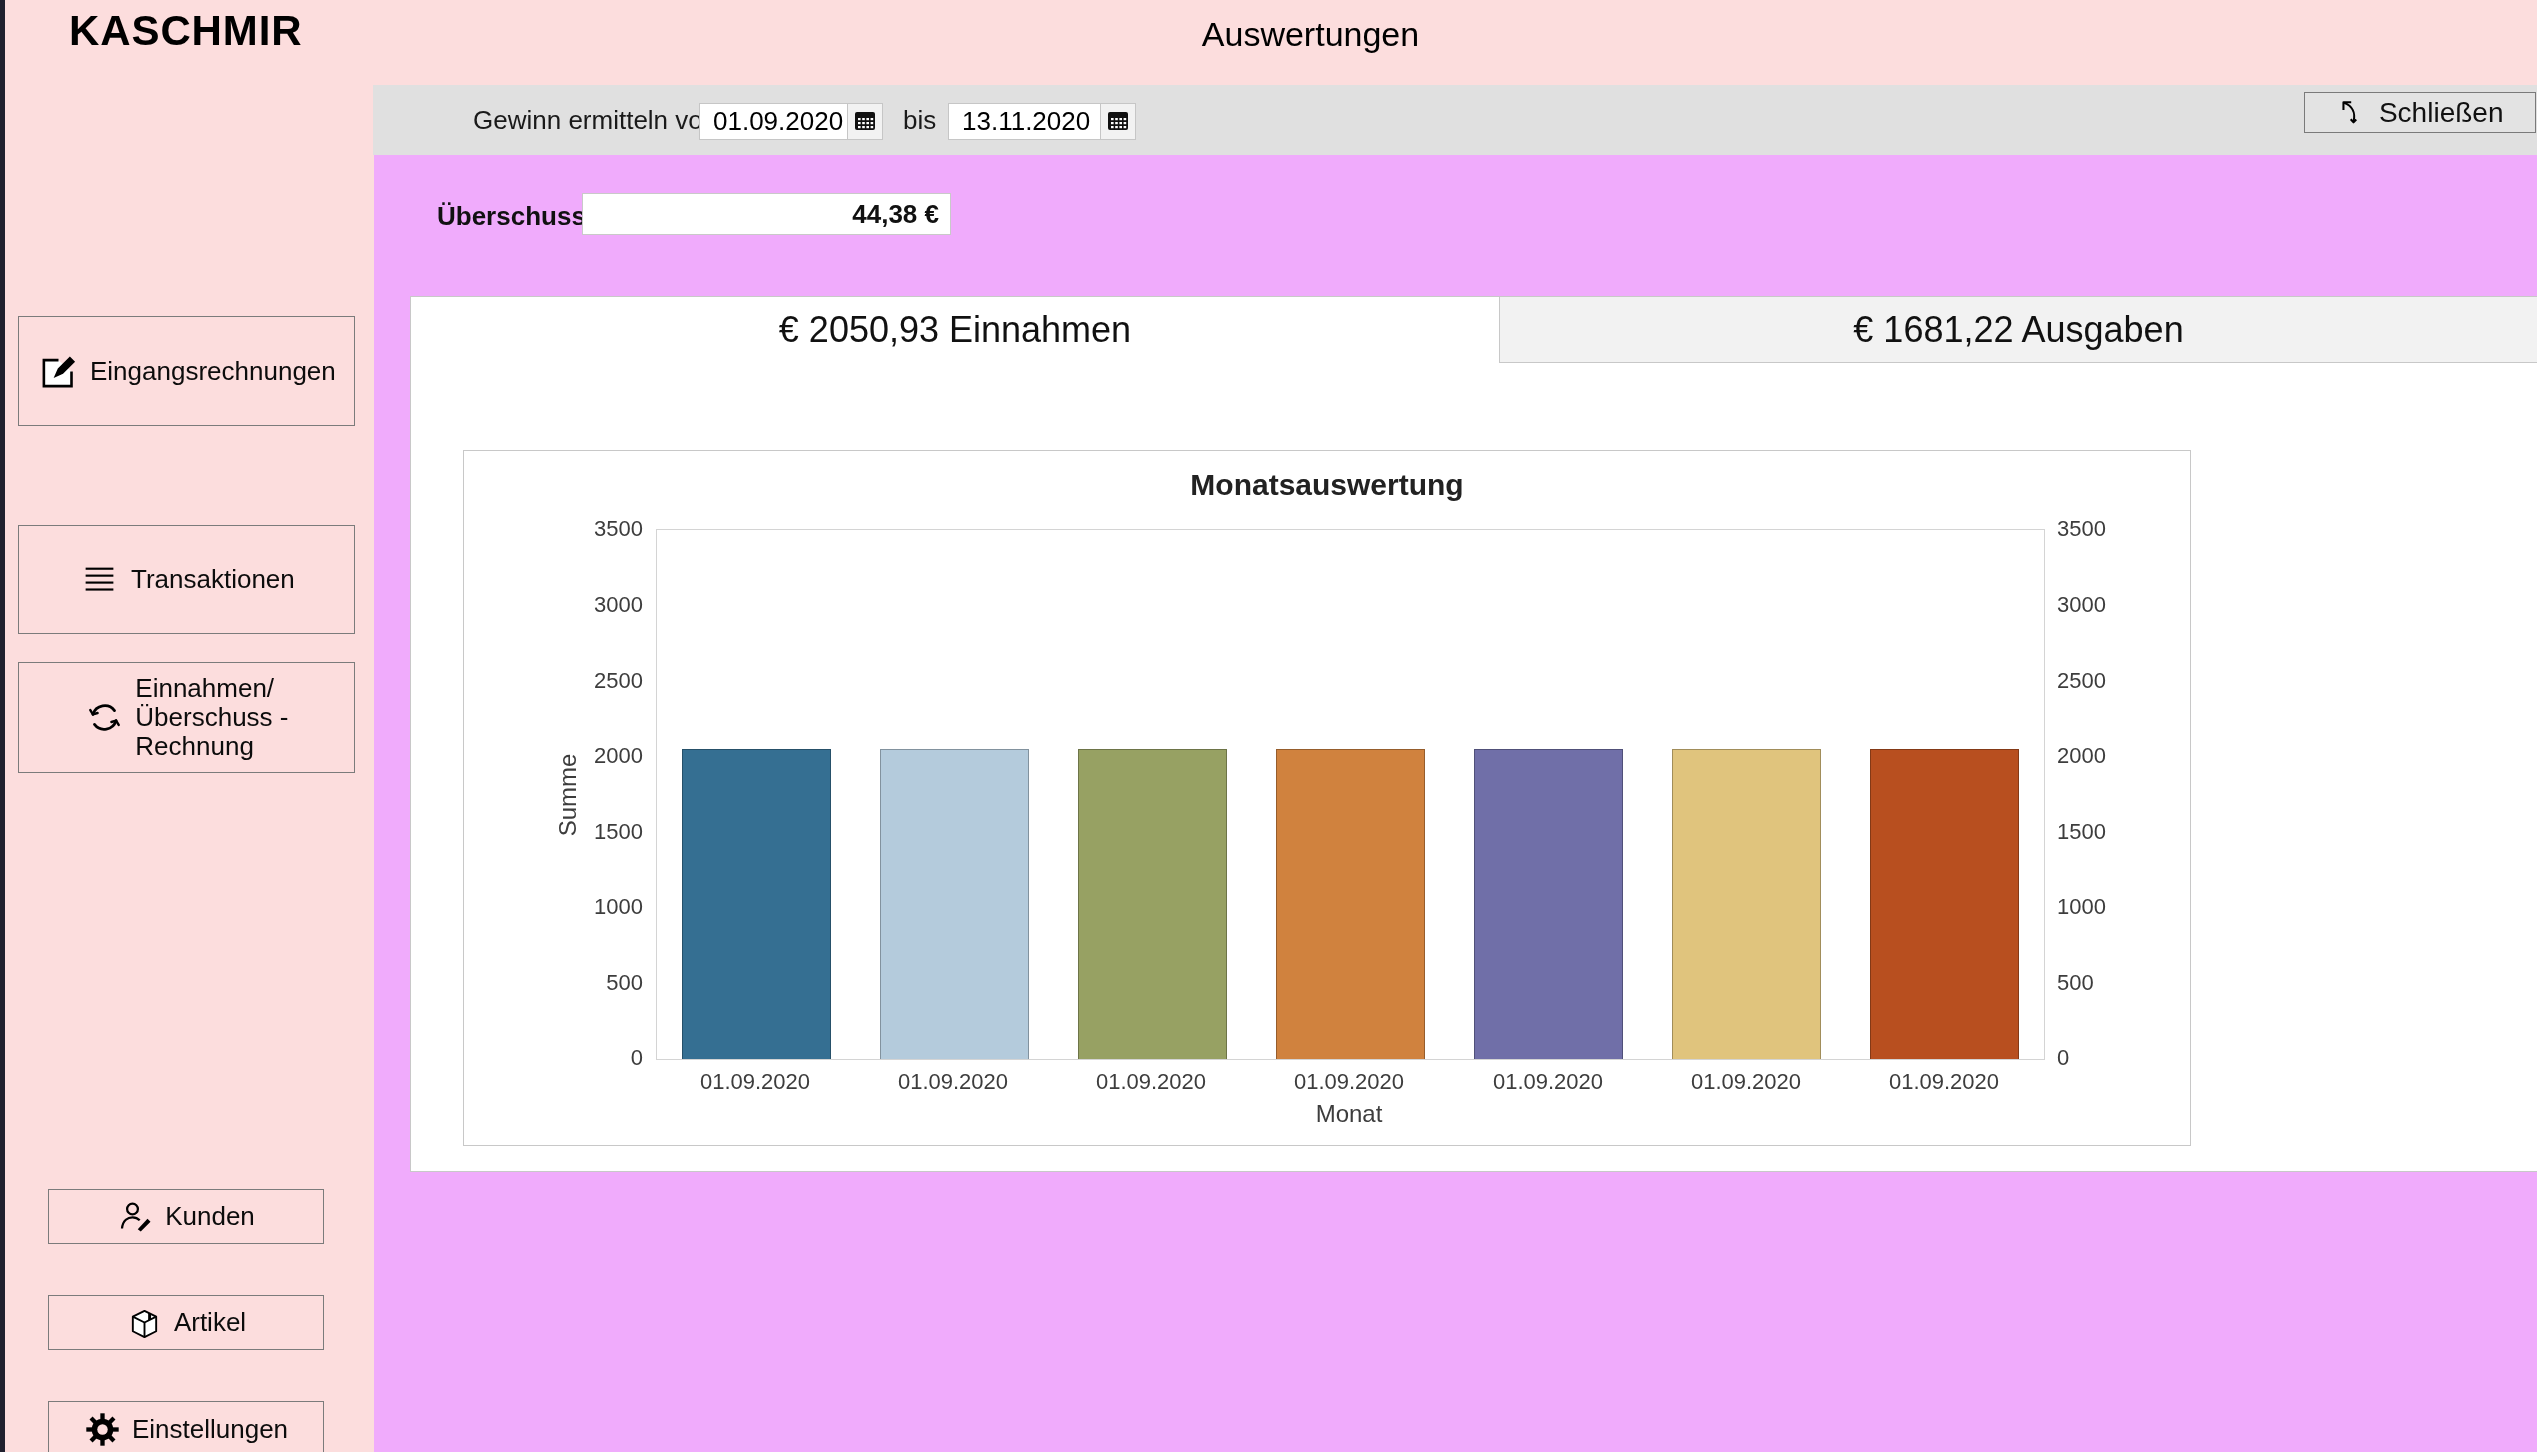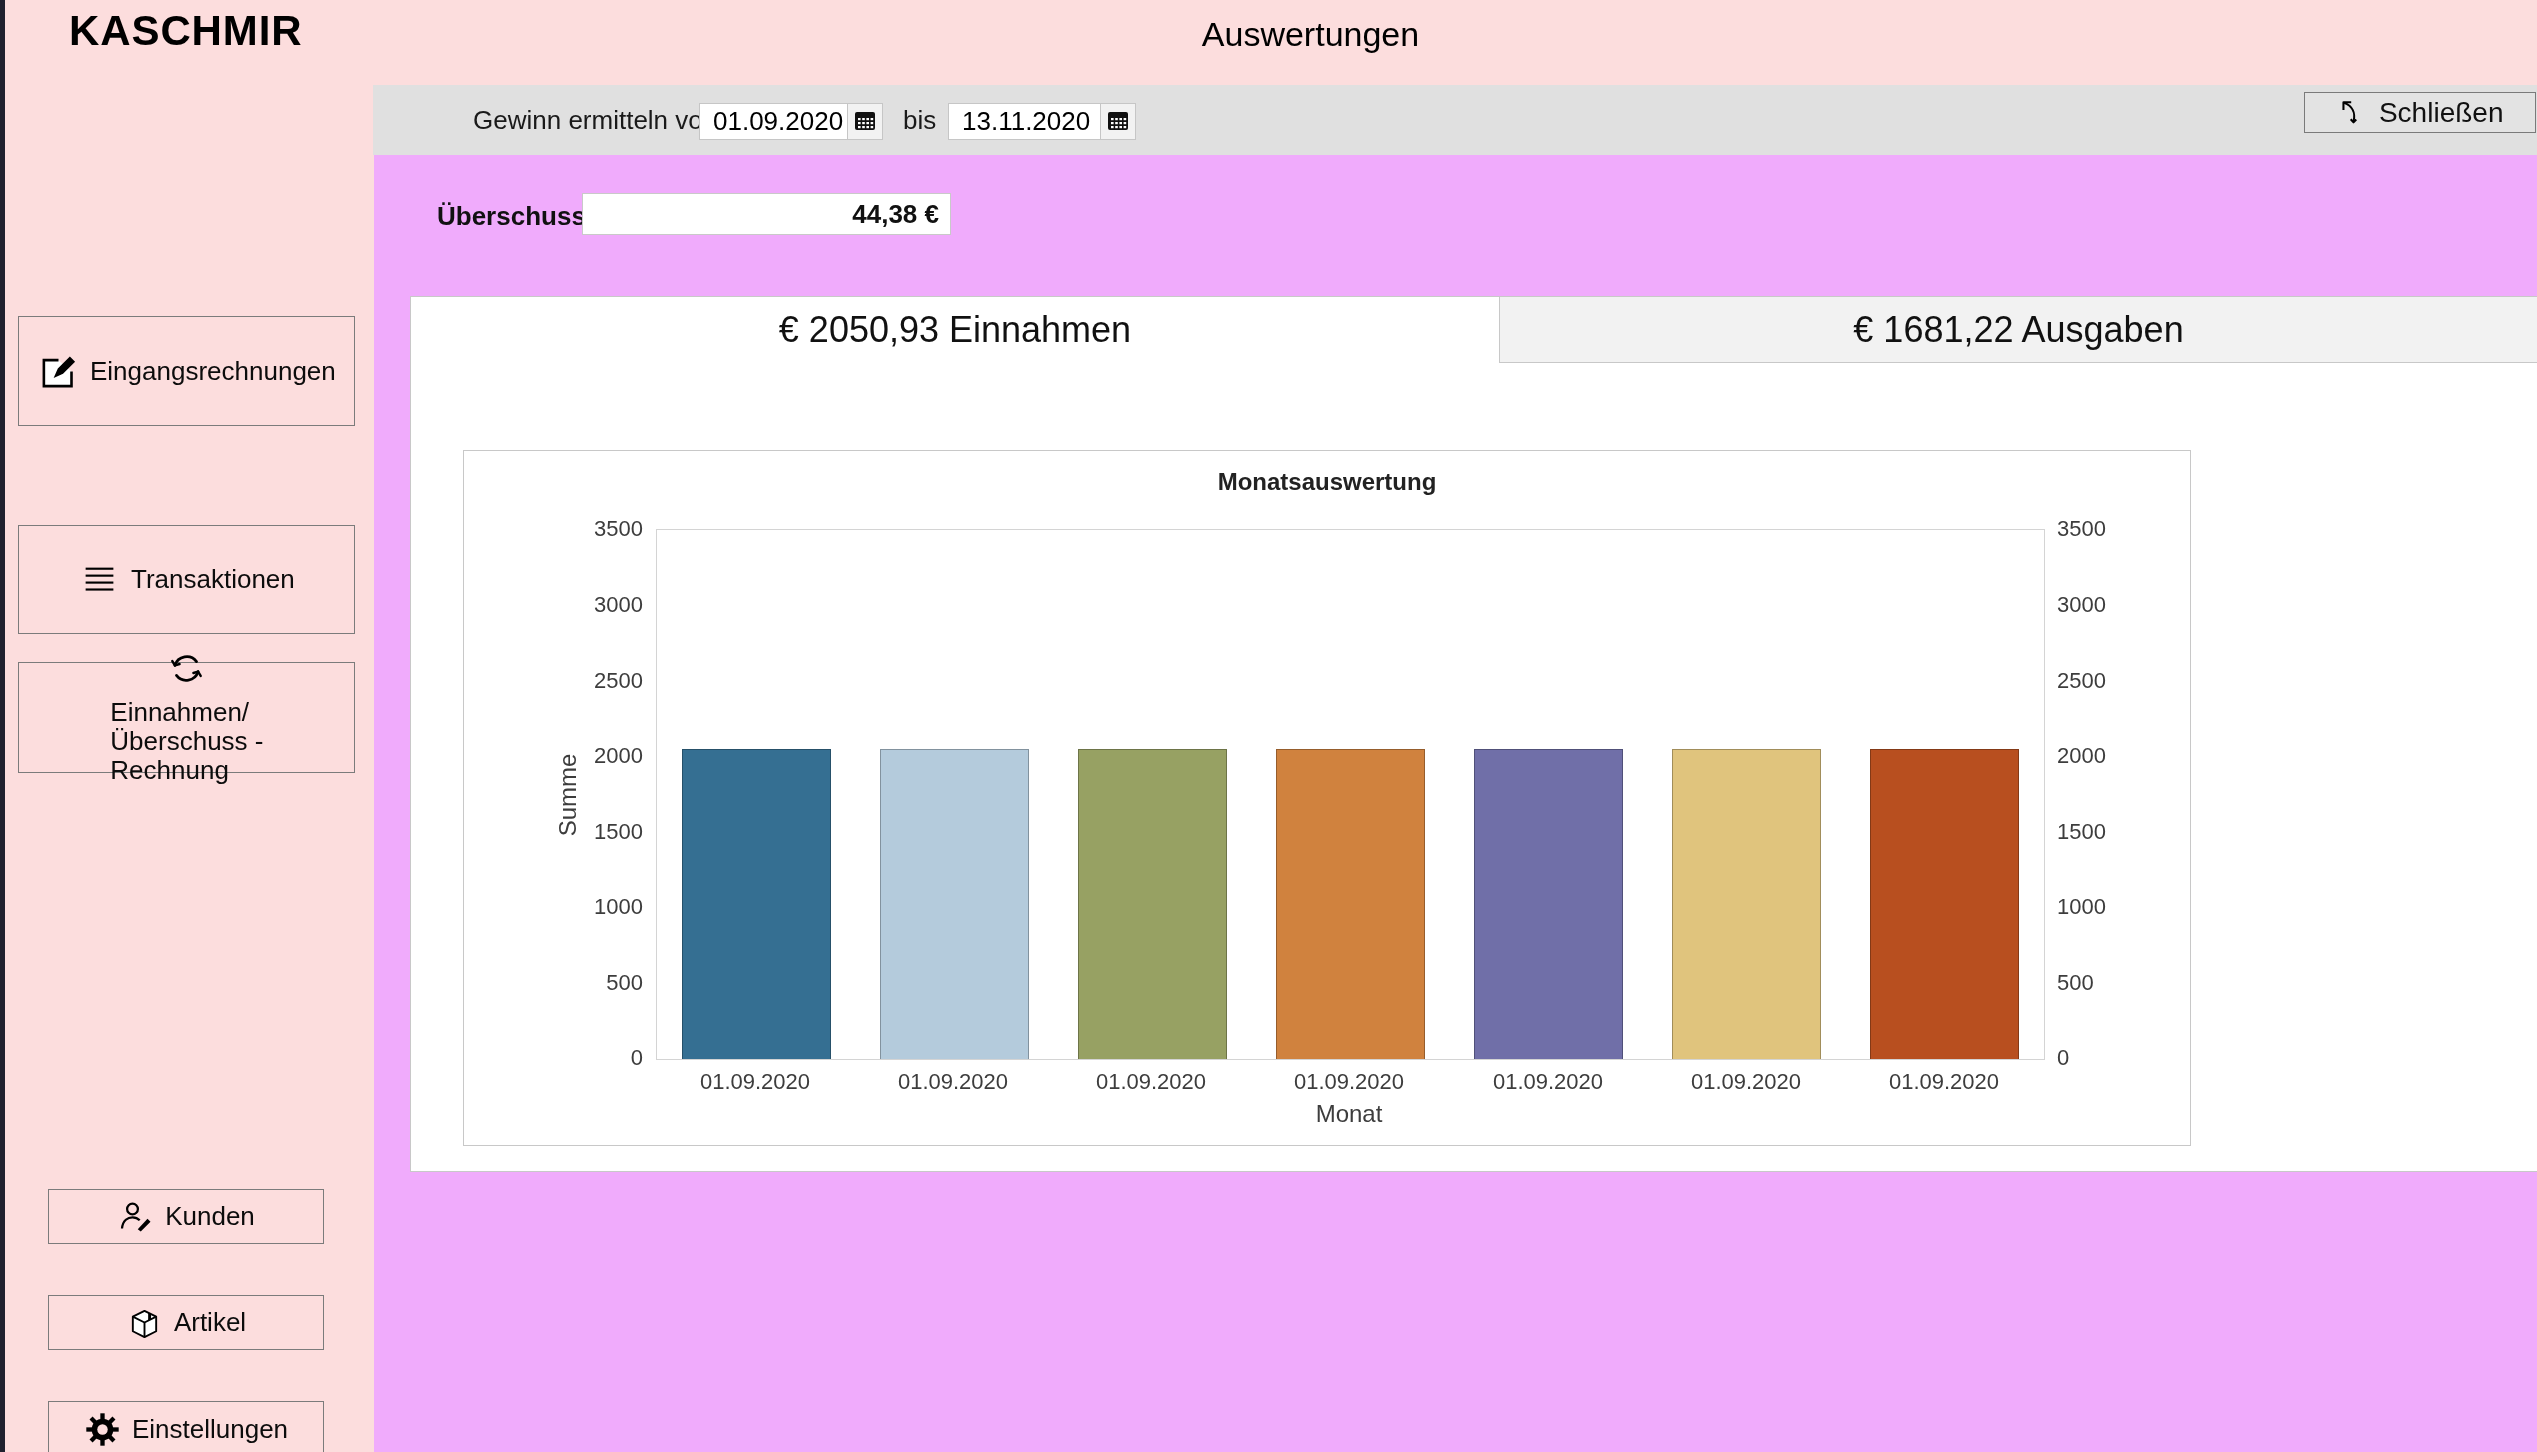--- a/index.html
+++ b/index.html
@@ -32,36 +32,36 @@
   .sum-field{position:absolute;left:582px;top:193px;width:369px;height:42px;background:#fff;border:1.8px solid #c9c9c9;
     display:flex;align-items:center;justify-content:flex-end;padding-right:11px;font-size:26px;font-weight:bold;}
   
   .tabs-pane{position:absolute;left:410px;top:296px;width:2128px;height:876px;background:#ffffff;border:1.8px solid #c8c8c8;}
   .tab-strip{display:flex;height:66px;}
   .tab{display:flex;align-items:center;justify-content:center;font-size:36px;cursor:pointer;}
   .tab-active{width:1089px;background:#ffffff;border-right:1.8px solid #c8c8c8;}
   .tab-inactive{flex:1;background:#f2f2f2;border-bottom:1.8px solid #c8c8c8;}
   
   .chart-panel{position:absolute;left:463px;top:450px;width:1728px;height:696px;background:#ffffff;border:1.8px solid #c8c8c8;}
-  .chart-title{position:absolute;left:0;right:0;top:16.6px;text-align:center;font-size:24px;font-weight:bold;color:#222;}
+  .chart-title{position:absolute;left:0;right:0;top:16.6px;text-align:center;font-size:30px;font-weight:bold;color:#222;}
   .plot-area{position:absolute;left:192px;top:78px;width:1389px;height:531px;border:0.9px solid #d4d4d4;background:#fff;}
   .bar{position:absolute;bottom:0;border:0.9px solid rgba(0,0,0,0.28);border-bottom:none;}
   .ytick{position:absolute;font-size:22px;color:#3d3d3d;line-height:26px;}
   .ytick-left{left:0;right:1547px;text-align:right;}
   .ytick-right{left:1593px;text-align:left;}
   .xtick{position:absolute;top:618px;font-size:22px;color:#3d3d3d;transform:translateX(-50%);white-space:nowrap;}
   .ylab{position:absolute;left:104px;top:344px;transform:translate(-50%,-50%) rotate(-90deg);font-size:24px;color:#3d3d3d;}
   .xlab{position:absolute;top:649px;transform:translateX(-50%);font-size:24px;color:#3d3d3d;}
   
   .side-btn{position:absolute;background:transparent;border:1.8px solid #7b7b7b;display:flex;align-items:center;justify-content:center;
     gap:11px;font-size:26px;color:#0c0c0c;cursor:pointer;text-align:left;}
   .b1{left:18.4px;top:169px;width:337px;height:106px;}
   .b2{left:18.4px;top:316px;width:337px;height:110px;}
   .b3{left:18.4px;top:525px;width:337px;height:109px;}
-  .b4{left:18.4px;top:662px;width:337px;height:111px;flex-direction:column;}
+  .b4{left:18.4px;top:662px;width:337px;height:111px;}
   .b5{left:48px;top:1189px;width:276px;height:55px;}
   .b6{left:48px;top:1295px;width:276px;height:55px;}
   .b7{left:48px;top:1401px;width:276px;height:57px;}
   .multiline{white-space:pre-line;line-height:1.12;}
   .icn{flex:0 0 auto;display:flex;align-items:center;justify-content:center;}
 </style>
 </head>
 <body>
 
 <div class="screen">

